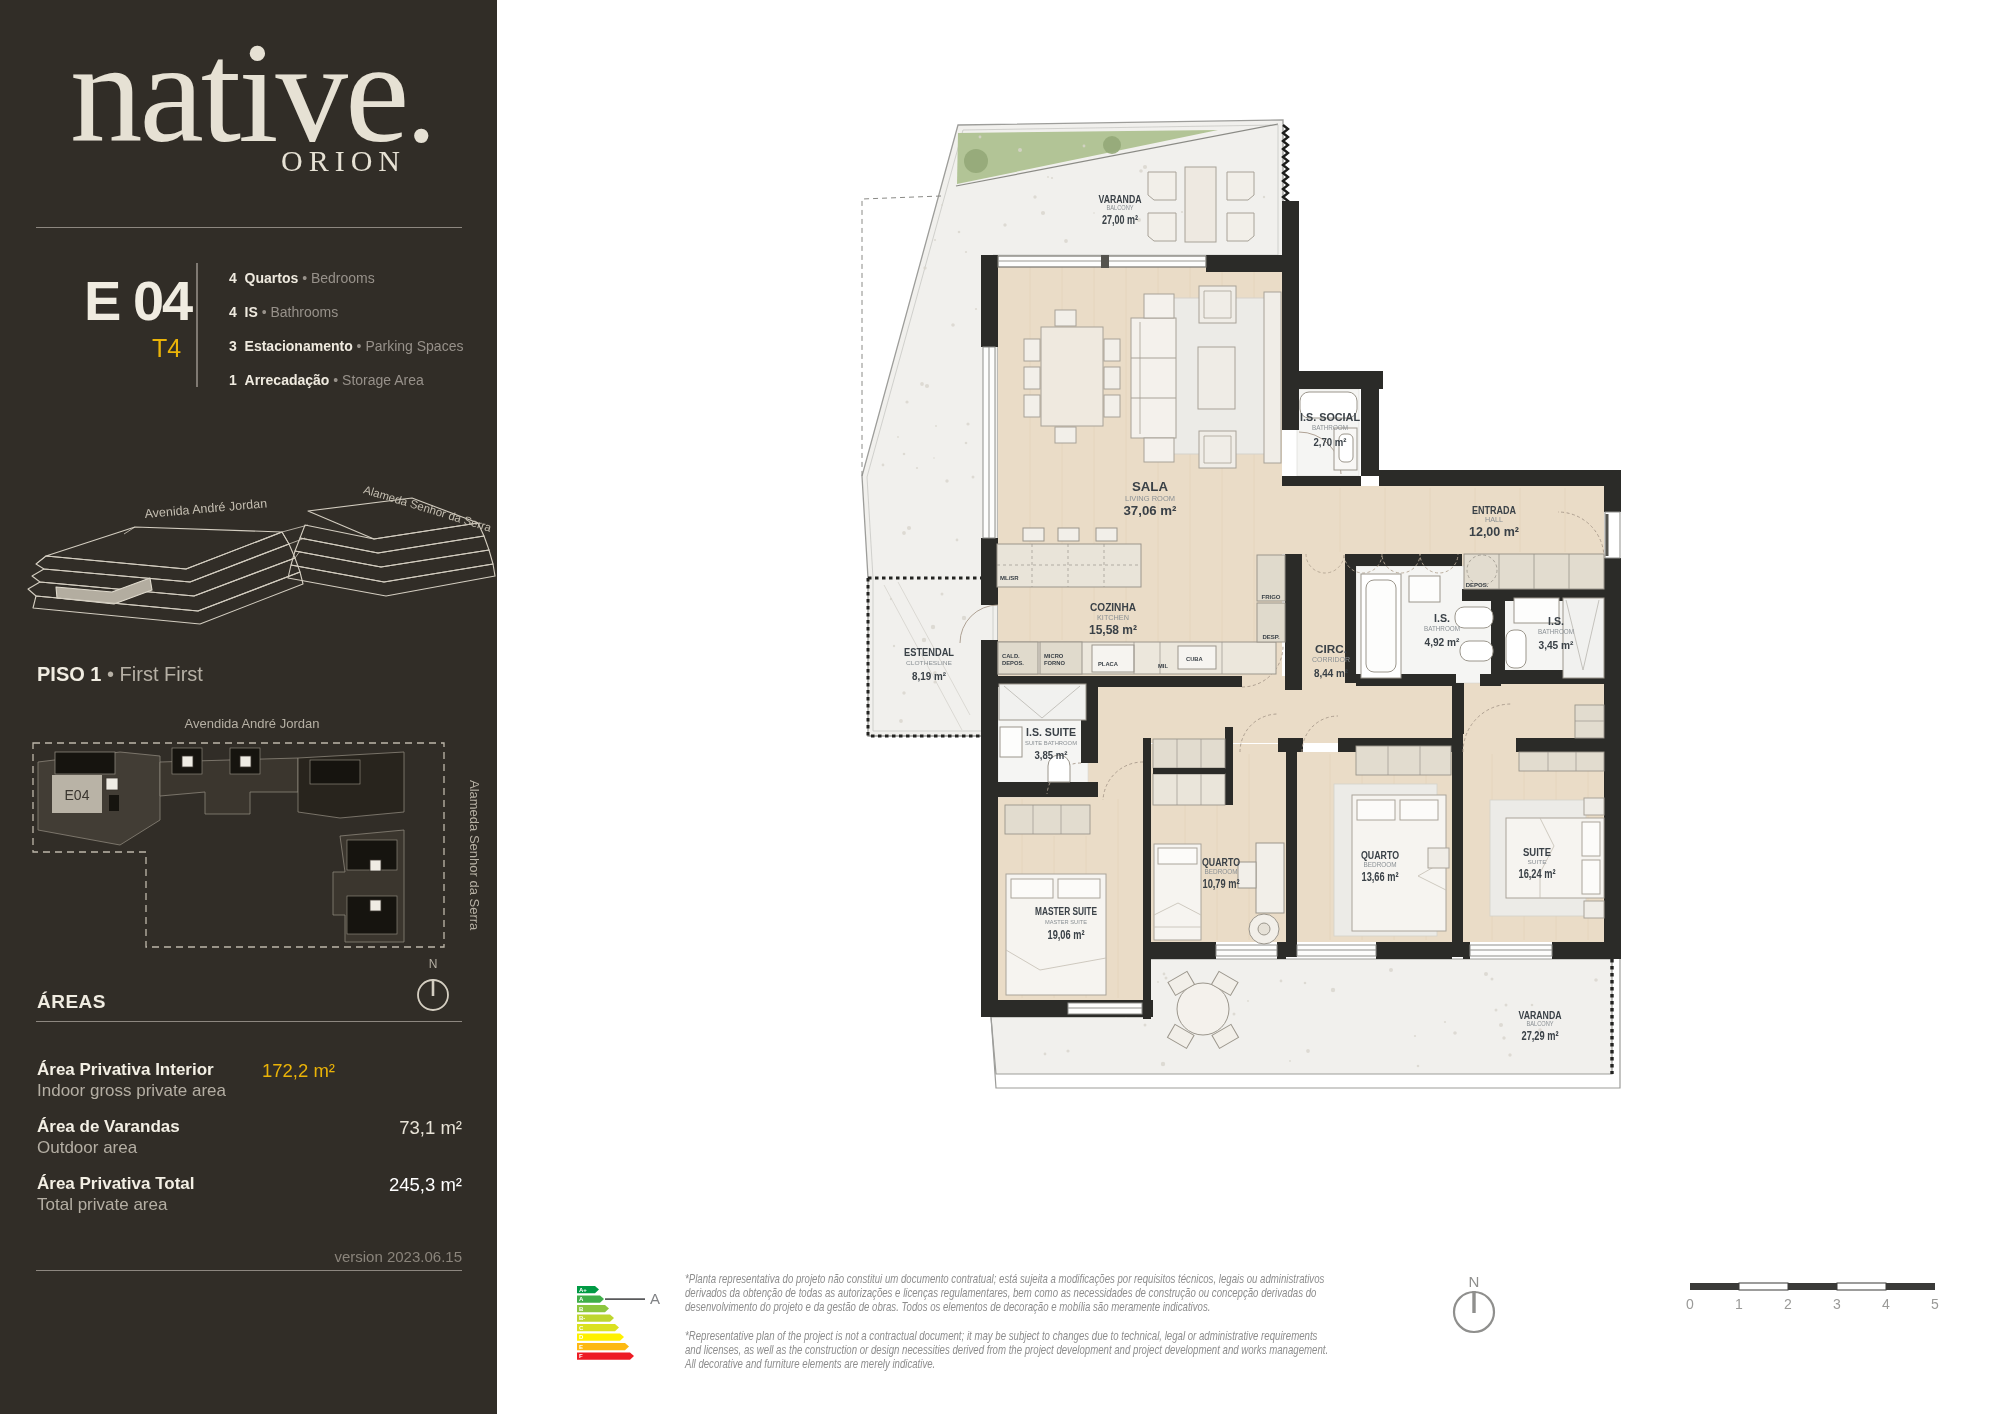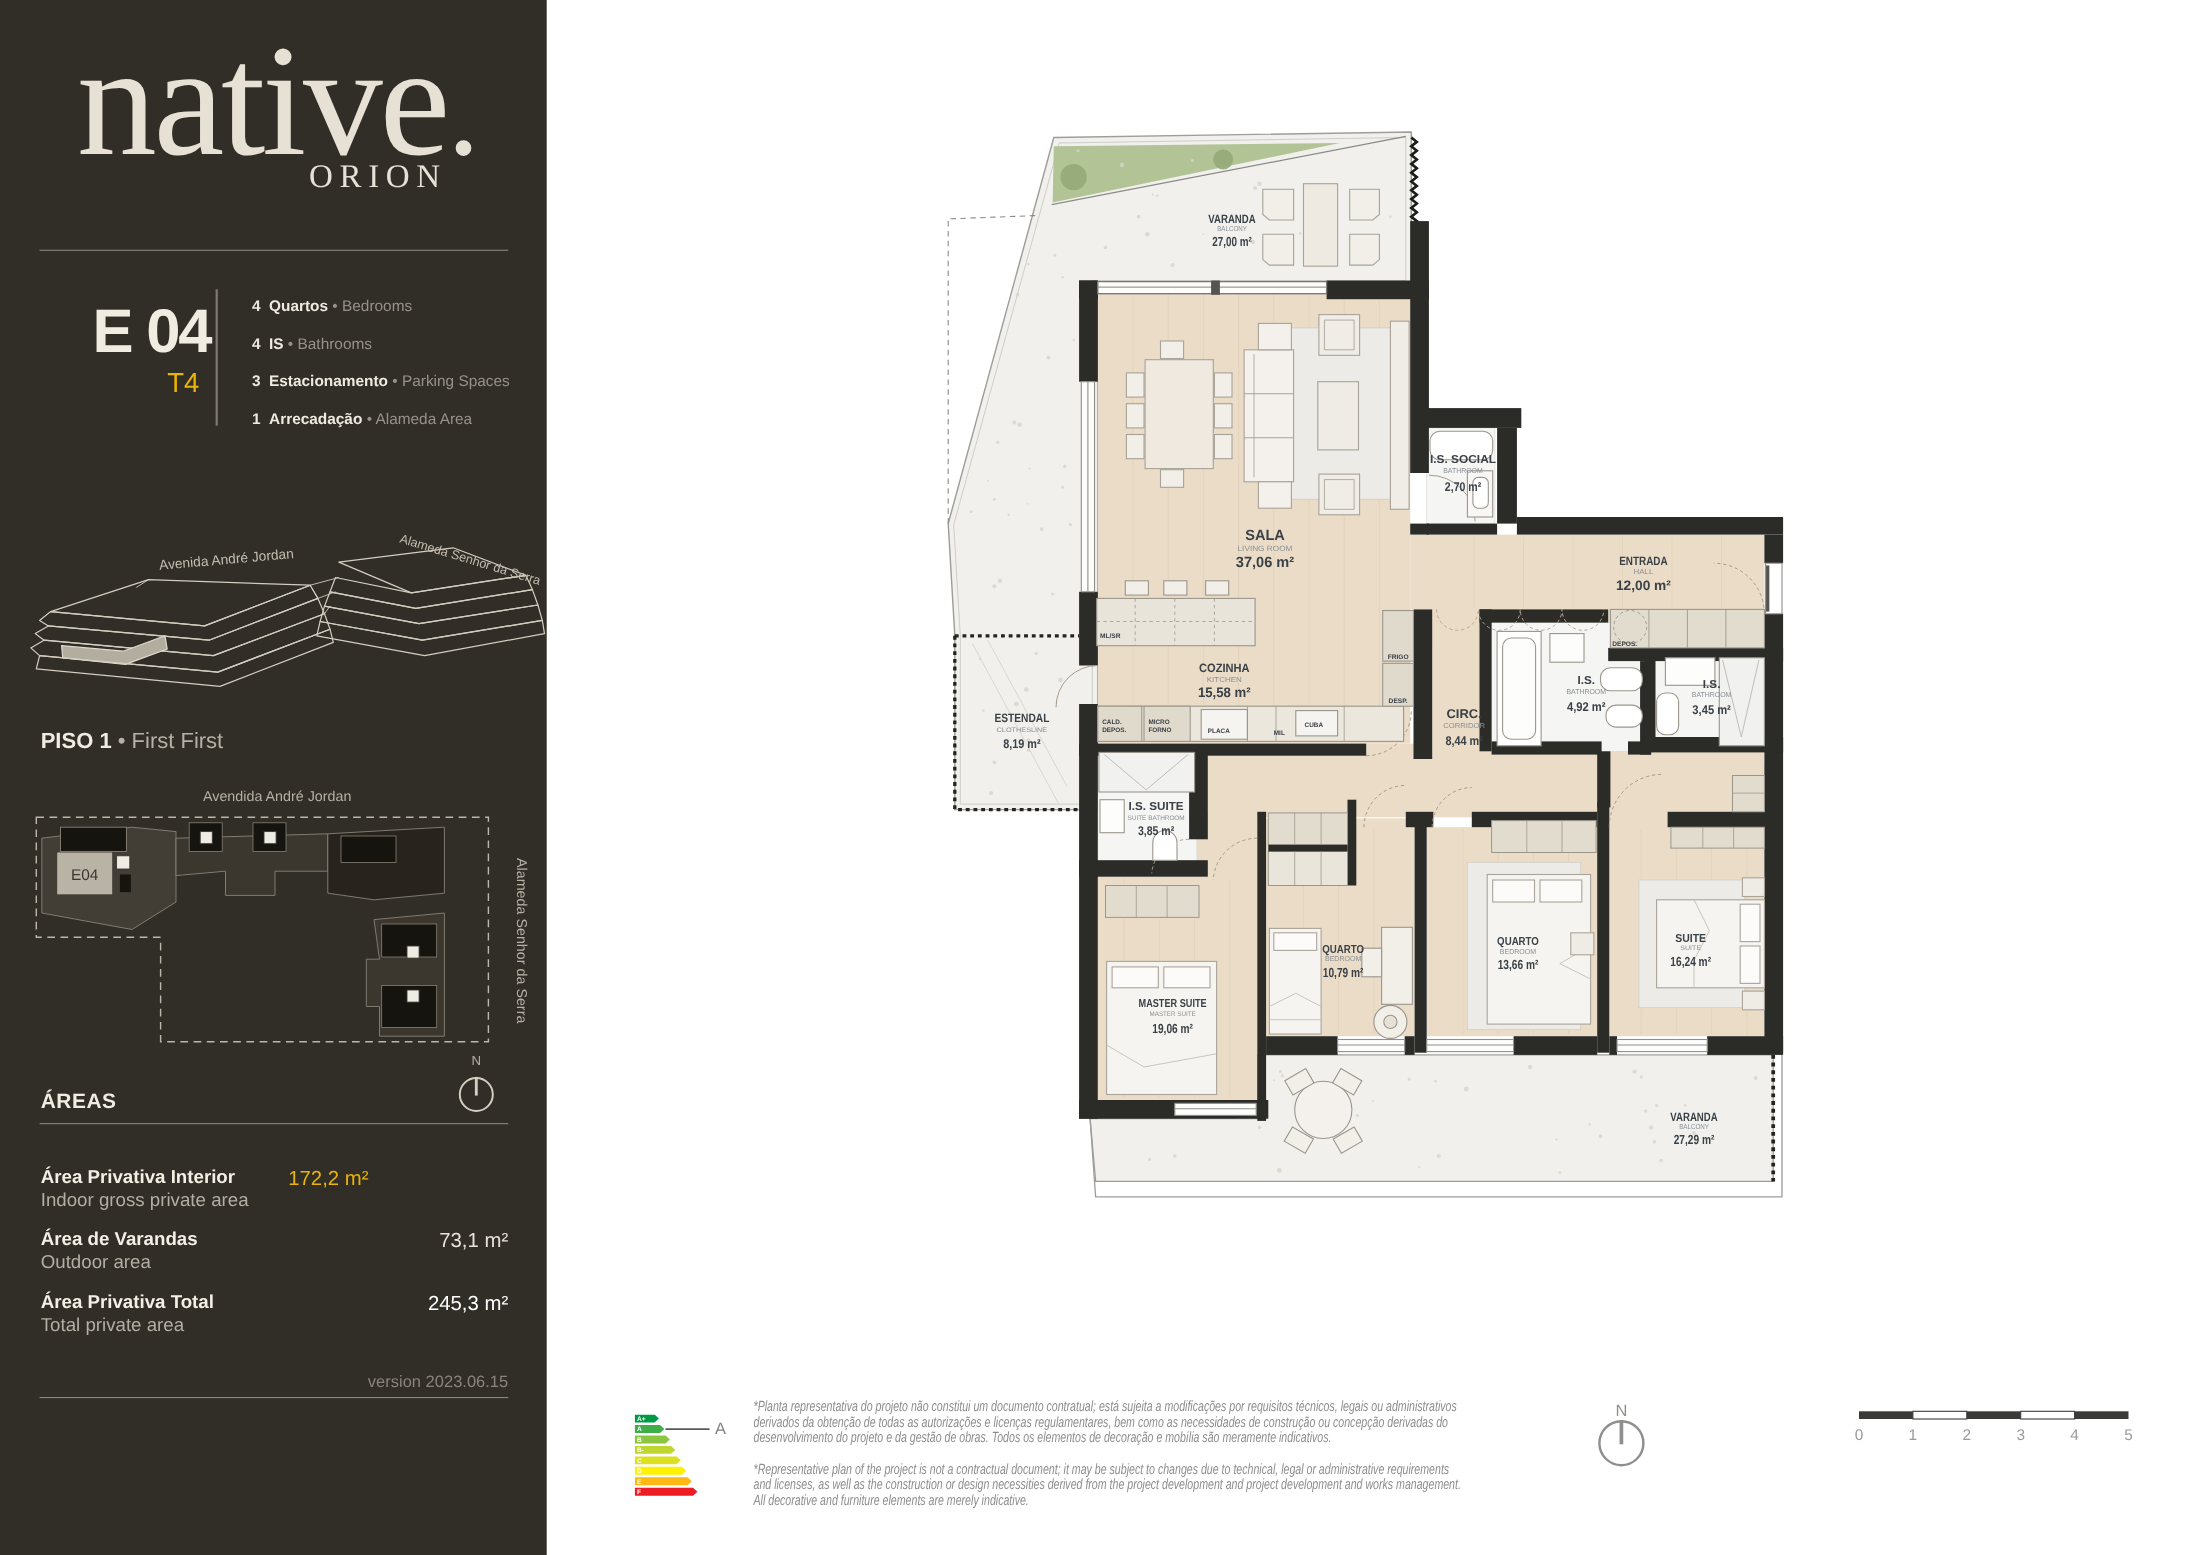--- a/index.html
+++ b/index.html
@@ -27,21 +27,21 @@
     <div class="abs" style="left:152px;top:334px;font-size:25px;color:#eab308;">T4</div>
 
     <div class="abs" style="left:196px;top:263px;width:2px;height:124px;background:#7f7972;"></div>
 
     <div class="abs" style="left:229px;top:270px;font-size:14px;color:#efeadf;"><b>4&nbsp;&nbsp;Quartos</b> <span class="gray">• Bedrooms</span></div>
 
     <div class="abs" style="left:229px;top:304px;font-size:14px;color:#efeadf;"><b>4&nbsp;&nbsp;IS</b> <span class="gray">• Bathrooms</span></div>
 
     <div class="abs" style="left:229px;top:338px;font-size:14px;color:#efeadf;"><b>3&nbsp;&nbsp;Estacionamento</b> <span class="gray">• Parking Spaces</span></div>
 
-    <div class="abs" style="left:229px;top:372px;font-size:14px;color:#efeadf;"><b>1&nbsp;&nbsp;Arrecadação</b> <span class="gray">• Alameda Area</span></div>
+    <div class="abs" style="left:229px;top:372px;font-size:14px;color:#efeadf;"><b>1&nbsp;&nbsp;Arrecadação</b> <span class="gray">• Storage Area</span></div>
 
     <svg class="abs" style="left:0px;top:470px;" width="497" height="180" viewBox="0 0 497 180" fill="none" stroke="#d3cdc0" stroke-width="1.1" stroke-linejoin="round">
 
       <path d="M46,86 L135,57 L282,62 L186,99 Z"></path>
 
       <path d="M46,86 L186,99 L282,62 L289,74 L190,112 L44,99 L36,94 Z"></path>
 
       <path d="M44,99 L190,112 L289,74 L295,88 L194,126 L40,112 L32,106 Z"></path>
 
       <path d="M40,112 L194,126 L295,88 L300,102 L198,141 L36,126 L28,119 Z"></path>

